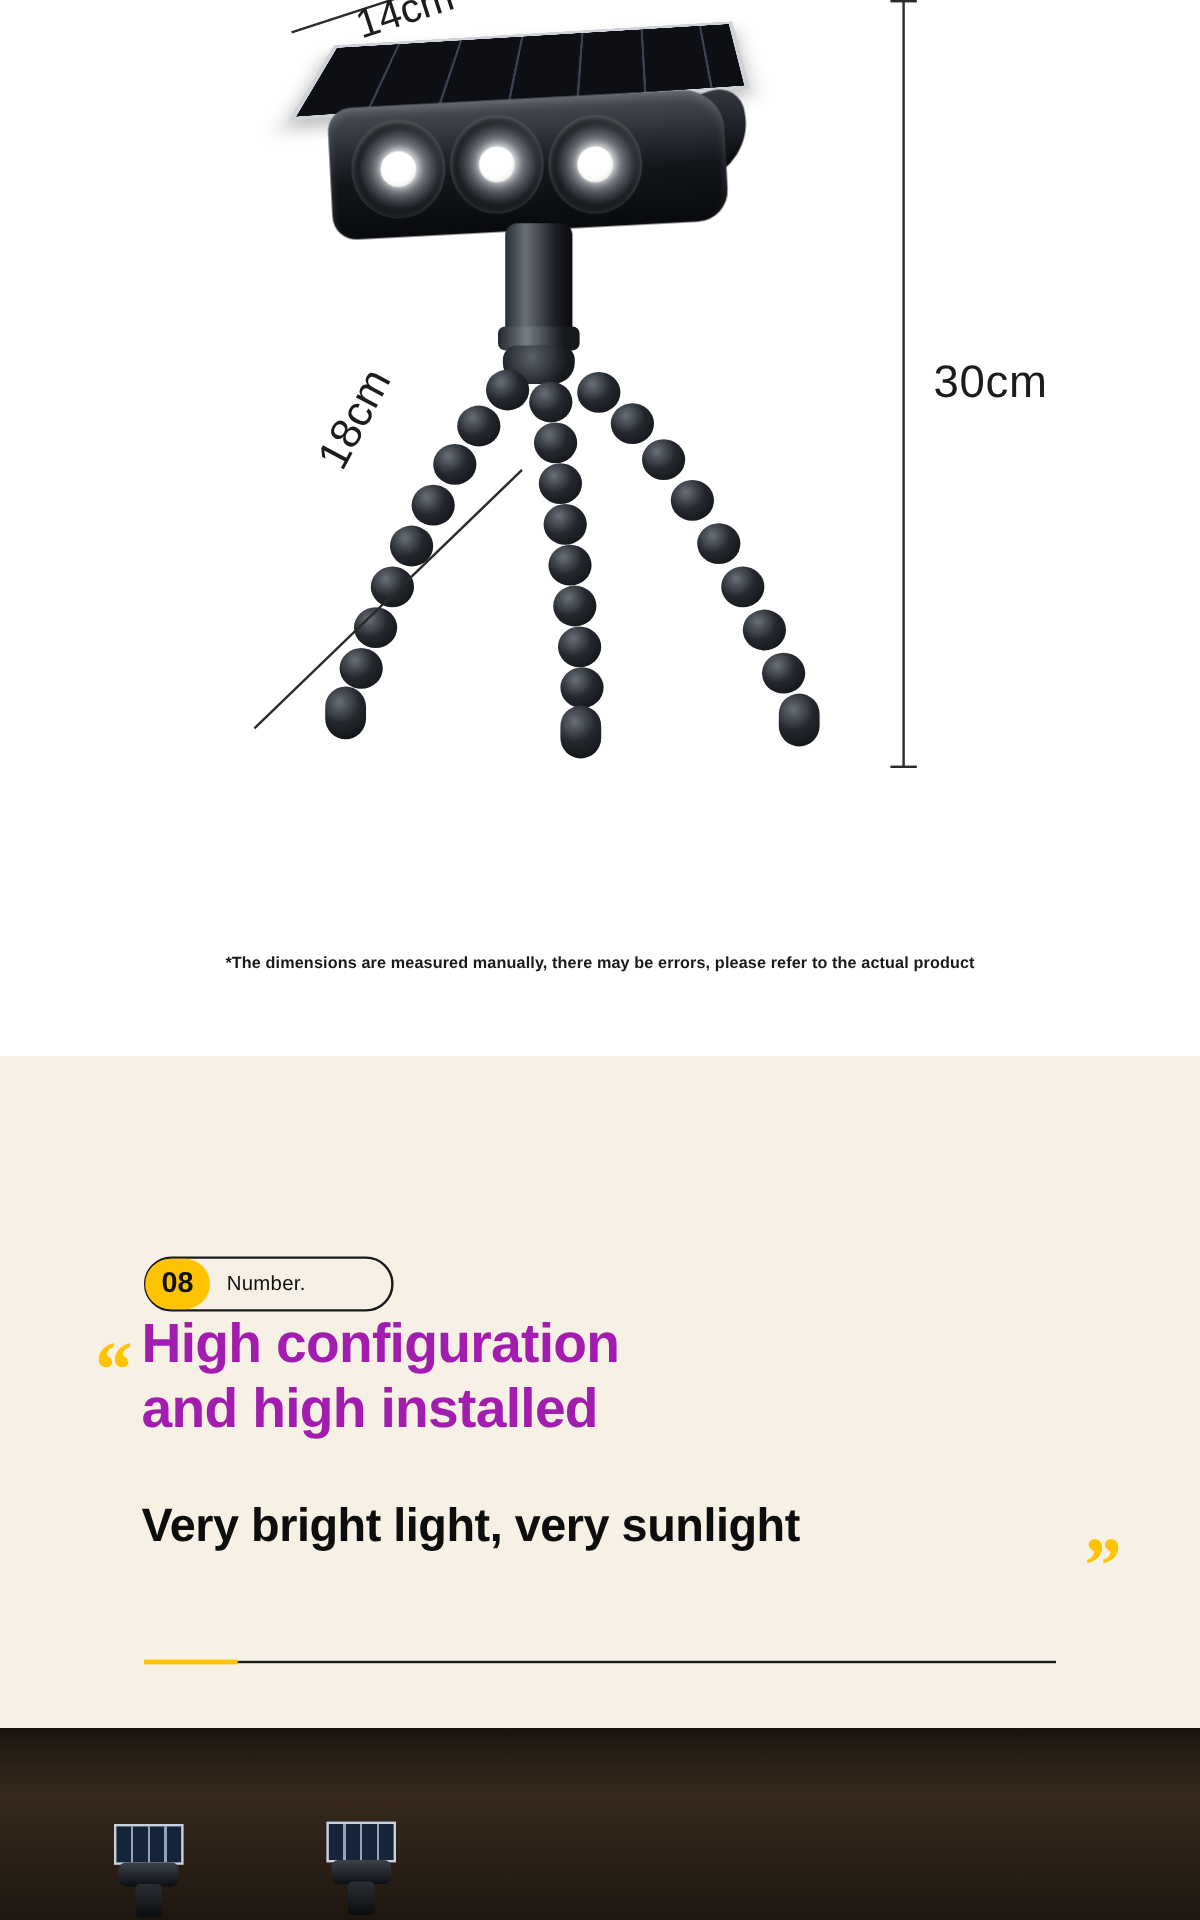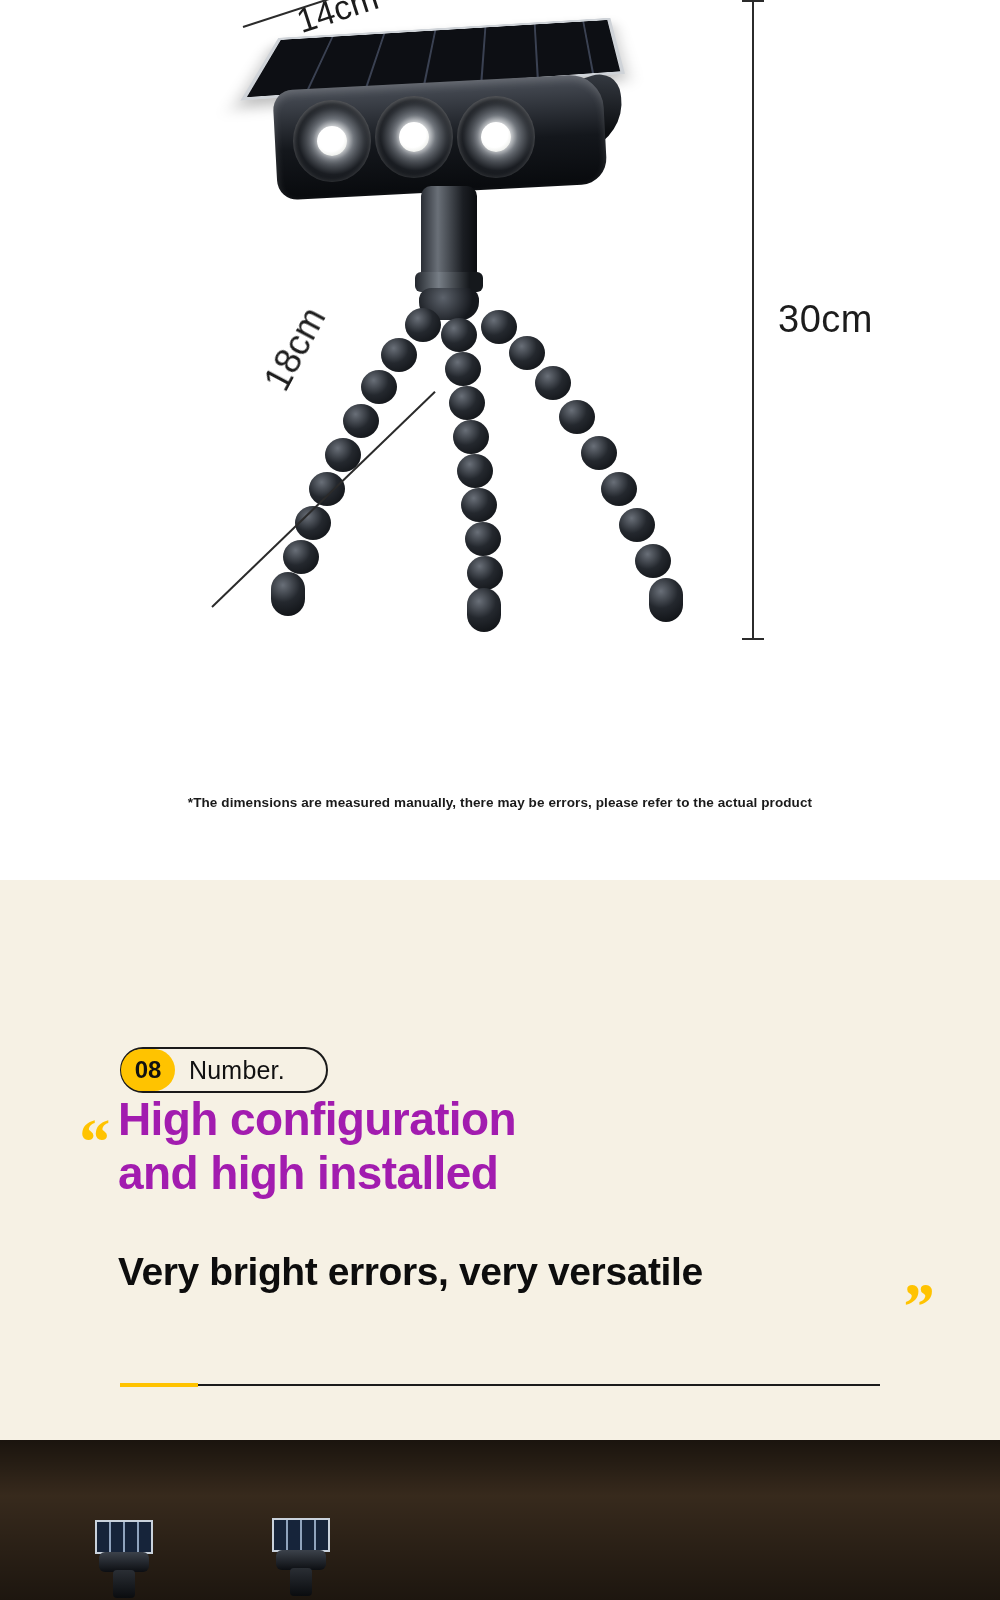--- a/index.html
+++ b/index.html
@@ -283,21 +283,21 @@
     border-radius: 22px;
     display: flex;
     align-items: center;
     justify-content: center;
     font-size: 24px;
     font-weight: bold;
     color: #111;
     box-sizing: border-box;
   }
   .number-word {
-    font-size: 25px;
+    font-size: 17px;
     color: #111;
     margin-left: 14px;
     margin-right: 18px;
     letter-spacing: 0.2px;
   }
 
   .quote-open {
     position: absolute;
     left: 76px;
     top: 236px;
@@ -508,21 +508,21 @@
       <div class="number-word">Number.</div>
     </div>
 
     <div class="quote-open">“</div>
 
     <div class="headline">
       <div>High configuration</div>
       <div>and high installed</div>
     </div>
 
-    <div class="subline">Very bright errors, very versatile</div>
+    <div class="subline">Very bright light, very sunlight</div>
 
     <div class="quote-close">”</div>
 
     <div class="rule-wrap">
       <div class="rule-yellow"></div>
       <div class="rule-dark"></div>
     </div>
   </div>
 
   <div class="photo-strip">

